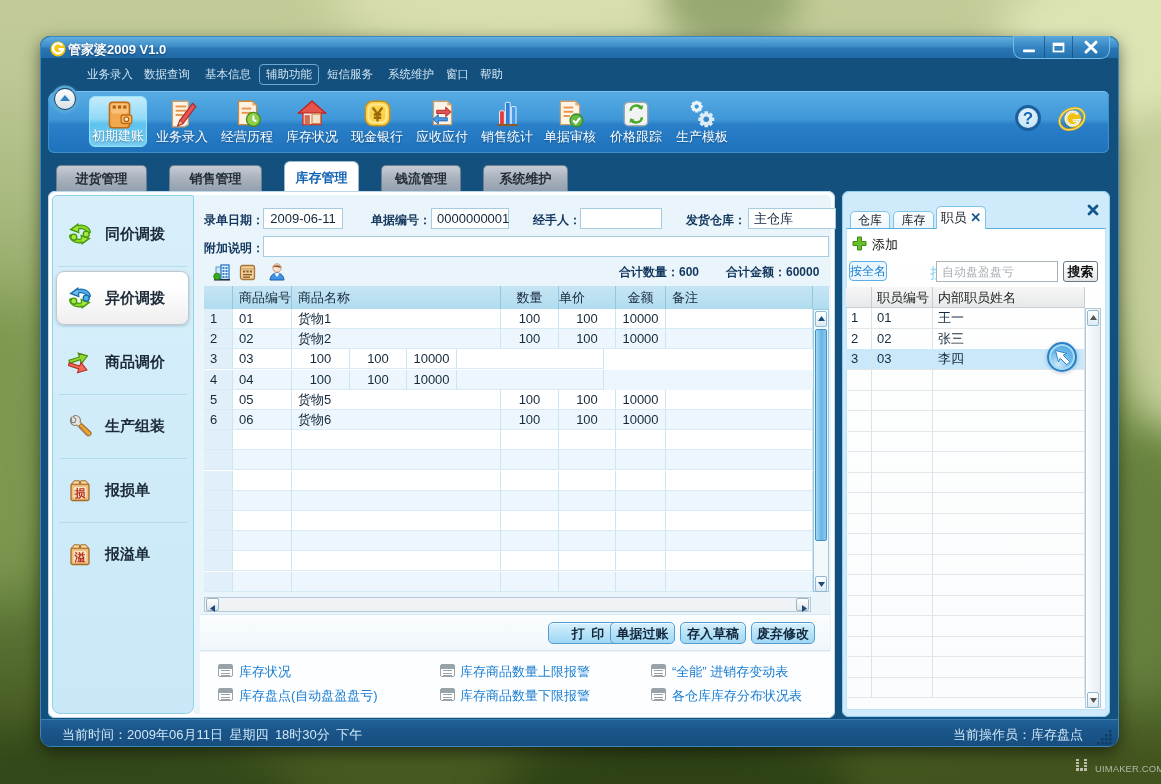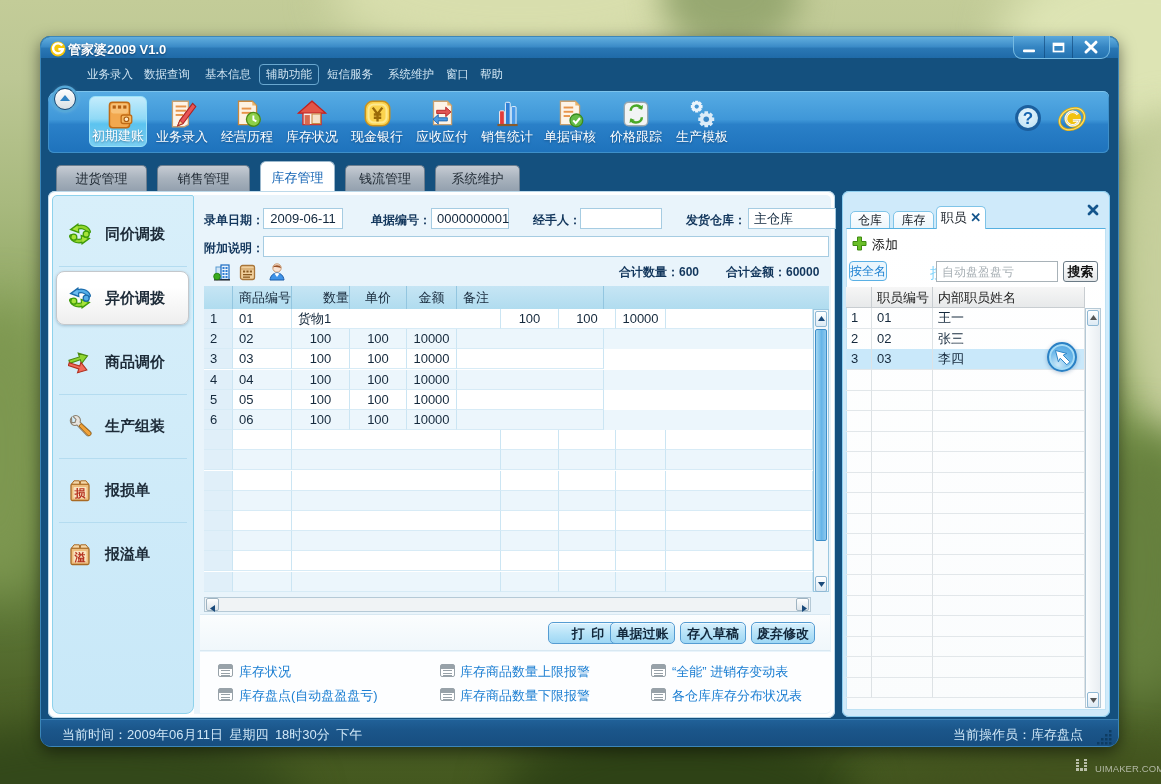--- a/index.html
+++ b/index.html
@@ -16,21 +16,21 @@
 .menubar span{position:absolute;white-space:nowrap}
 .menubar span.sel{border:1px solid #6aa8d0;border-radius:4px;padding:2px 6px;top:-3px}
 #toolbar{position:absolute;left:8px;top:55px;width:1061px;height:62px;border-radius:10px 6px 6px 6px;background:linear-gradient(180deg,#57ace4 0%,#3f97d8 46%,#2a80c8 54%,#1e72bc 100%);box-shadow:inset 0 1px 0 #7cc3ec,inset 0 0 0 1px #3e8fc9}
 .circbtn{position:absolute;left:14px;top:52px;width:22px;height:22px;border-radius:50%;background:linear-gradient(180deg,#ffffff,#d8dfe4);border:1px solid #1a4a74;box-shadow:0 0 0 2.5px #55a8d8,0 0 5px rgba(255,255,255,.5)}
 .circbtn:after{content:"";position:absolute;left:4.5px;top:6px;border-left:5.5px solid transparent;border-right:5.5px solid transparent;border-bottom:6.5px solid #2e82c4}
 .titem{position:absolute;top:60px;width:58px;height:51px;text-align:center;color:#fff;font-size:13px}
 .titem .lab{position:absolute;bottom:1px;width:200%;left:-50%;text-shadow:0 1px 2px rgba(0,40,80,.5);white-space:nowrap}
 .titem svg{position:absolute;top:1px;left:12px;width:34px;height:34px}
 .titem.sel{background:linear-gradient(180deg,#c4ecfc 0%,#8fd9f6 45%,#5cc3ef 55%,#7acff2 100%);border:1px solid #9ae2f9;border-radius:6px}
 .tabs{position:absolute;top:128px;left:16px;height:27px;display:flex;align-items:flex-end}
-.tab{height:26px;margin-right:10px;text-align:center;border-radius:5px 5px 0 0;background:linear-gradient(180deg,#c6ccd4 0%,#a8b2bd 50%,#93a0ae 100%);border:1px solid #6d7f90;border-bottom:none;color:#242e38;font-size:13px;font-weight:normal;line-height:26px}
+.tab{height:26px;margin-right:22px;text-align:center;border-radius:5px 5px 0 0;background:linear-gradient(180deg,#c6ccd4 0%,#a8b2bd 50%,#93a0ae 100%);border:1px solid #6d7f90;border-bottom:none;color:#242e38;font-size:13px;font-weight:bold;line-height:26px}
 .tab.act{background:#fff;color:#1464b4;height:30px;line-height:31px;border-color:#9ab7cc;border-radius:6px 6px 0 0}
 #mainpanel{position:absolute;left:8px;top:155px;width:787px;height:527px;background:#fff;border-radius:7px;box-shadow:inset 0 0 0 1px #bcd9ea}
 #sidebar{position:absolute;left:12px;top:159px;width:142px;height:519px;background:linear-gradient(180deg,#d8effa,#c8e8f8);border-radius:5px 2px 8px 8px;border:1px solid #8ed2ec}
 .sideitem{position:absolute;left:12px;width:142px;height:64px}
 .sideitem .sep{position:absolute;bottom:0;left:7px;right:7px;height:1px;background:#b4dcf0}
 .sideitem svg{position:absolute;left:16px;top:19px}
 .sideitem .txt{position:absolute;left:53px;top:22px;font-size:15px;font-weight:bold;color:#1d2b38}
 .hlbox{position:absolute;left:16px;top:235px;width:133px;height:54px;background:linear-gradient(180deg,#ffffff 30%,#eeeeee);border:1px solid #c4c8cc;border-radius:8px;box-shadow:0 1px 3px rgba(0,60,100,.25)}
 #content{position:absolute;left:154px;top:159px;width:637px;height:519px;background:#e9f4fb;border-radius:0 5px 5px 0}
 .flab{position:absolute;font-size:12px;color:#12365c;font-weight:bold;white-space:nowrap}
@@ -355,38 +355,40 @@
         <path d="M2 18c.5-4.5 3.5-7 7-7s6.5 2.5 7 7z" fill="#3f93e8" stroke="#1a5aa8" stroke-width="1"></path>
         <path d="M6.5 11.5 9 15l2.5-3.5c-1.6-.8-3.4-.8-5 0z" fill="#fff"></path>
       </svg>
     <div class="flab" style="left:579px;top:228px;font-size:12px">合计数量：600</div>
     <div class="flab" style="left:686px;top:228px;font-size:12px">合计金额：60000</div>
   </div>
   <div id="gtable">
     <div id="ghead" style="width:625px">
         <div style="width:29px"></div>
         <div style="width:59px">商品编号</div>
-        <div style="width:58px;text-align:right;padding:0">数量</div>
-        <div style="width:57px;text-align:center;padding:0">单价</div>
+        <div style="width:209px">商品名称</div>
+        <div style="width:58px;text-align:center;padding:0">数量</div>
+        <div style="width:57px;text-align:left;padding:0">单价</div>
         <div style="width:50px;text-align:center;padding:0">金额</div>
         <div style="width:147px">备注</div>
         <div style="width:16px;border-right:none"></div>
       </div>
     <div class="grow" style="top:23.0px">
         <div class="num" style="width:29px">1</div>
         <div style="width:59px">01</div>
         <div style="width:209px">货物1</div>
         <div class="rnum" style="width:58px">100</div>
         <div class="rnum" style="width:57px">100</div>
         <div class="rnum" style="width:50px">10000</div>
         <div style="width:147px"></div>
       </div>
     <div class="grow alt" style="top:43.2px">
         <div class="num" style="width:29px">2</div>
         <div style="width:59px">02</div>
+        <div style="width:209px">货物2</div>
         <div class="rnum" style="width:58px">100</div>
         <div class="rnum" style="width:57px">100</div>
         <div class="rnum" style="width:50px">10000</div>
         <div style="width:147px"></div>
       </div>
     <div class="grow" style="top:63.4px">
         <div class="num" style="width:29px">3</div>
         <div style="width:59px">03</div>
         <div class="rnum" style="width:58px">100</div>
         <div class="rnum" style="width:57px">100</div>
@@ -397,28 +399,30 @@
         <div class="num" style="width:29px">4</div>
         <div style="width:59px">04</div>
         <div class="rnum" style="width:58px">100</div>
         <div class="rnum" style="width:57px">100</div>
         <div class="rnum" style="width:50px">10000</div>
         <div style="width:147px"></div>
       </div>
     <div class="grow" style="top:103.8px">
         <div class="num" style="width:29px">5</div>
         <div style="width:59px">05</div>
+        <div style="width:209px">货物5</div>
         <div class="rnum" style="width:58px">100</div>
         <div class="rnum" style="width:57px">100</div>
         <div class="rnum" style="width:50px">10000</div>
         <div style="width:147px"></div>
       </div>
     <div class="grow alt" style="top:124.0px">
         <div class="num" style="width:29px">6</div>
         <div style="width:59px">06</div>
+        <div style="width:209px">货物6</div>
         <div class="rnum" style="width:58px">100</div>
         <div class="rnum" style="width:57px">100</div>
         <div class="rnum" style="width:50px">10000</div>
         <div style="width:147px"></div>
       </div>
     <div class="grow" style="top:144.2px">
         <div class="num" style="width:29px"></div>
         <div style="width:59px"></div>
         <div style="width:209px"></div>
         <div style="width:58px"></div>

